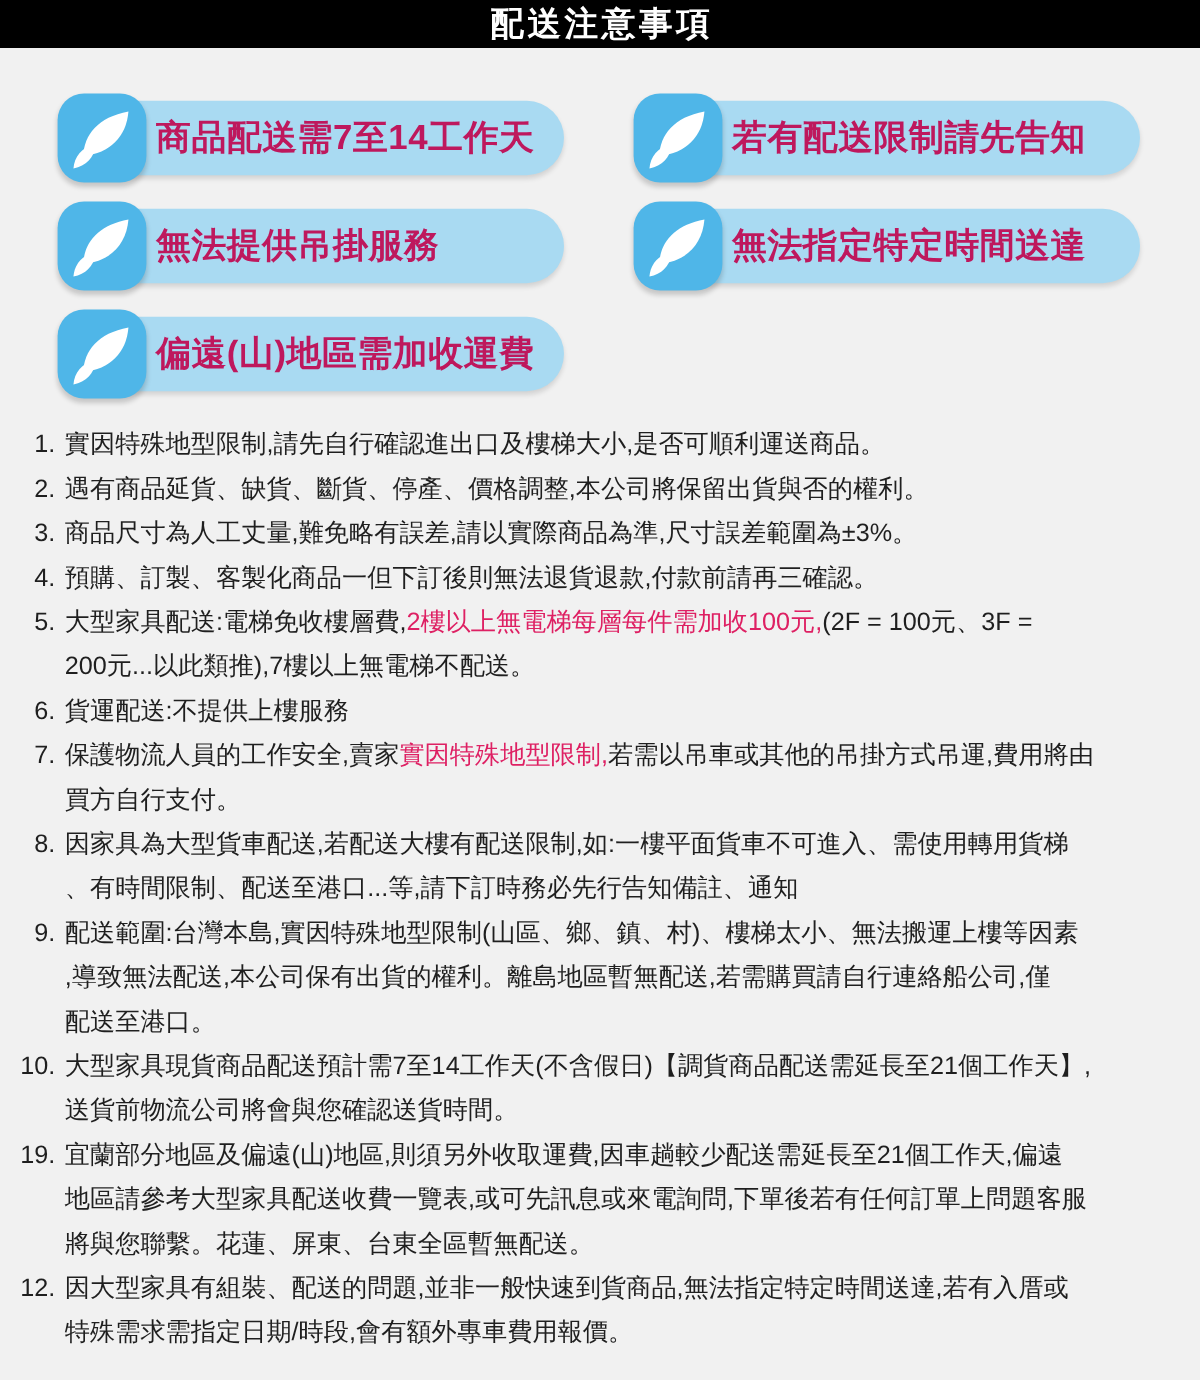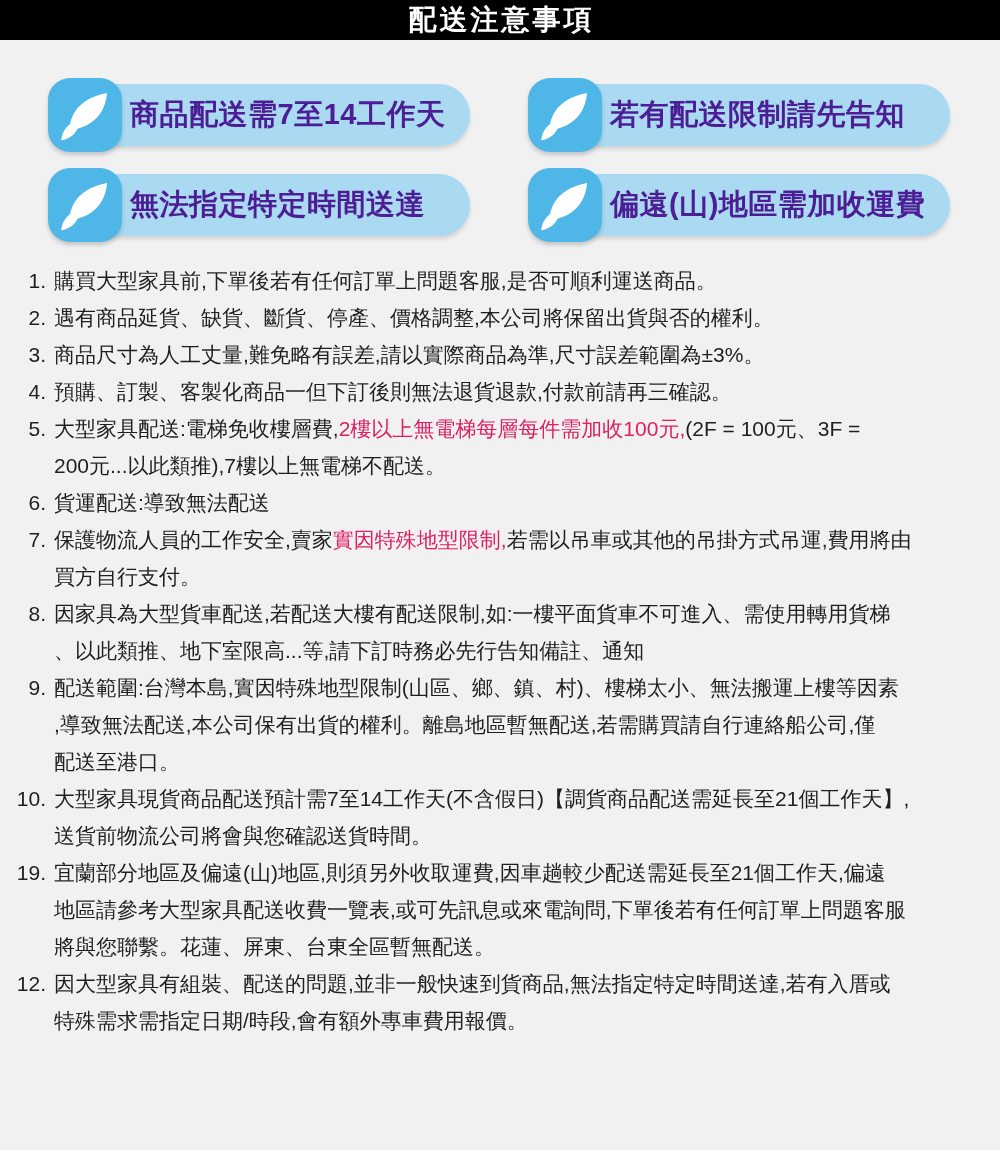--- a/index.html
+++ b/index.html
@@ -32,21 +32,21 @@
     box-shadow:0 3px 4px rgba(0,0,0,0.13);
   }
   .badge .icon{
     position:absolute;left:0;top:0;width:74px;height:74px;
     background:var(--icon-blue,#4fb6e8);border-radius:22px;
     display:flex;align-items:center;justify-content:center;
     box-shadow:0 3px 4px rgba(0,0,0,0.18);z-index:1;
   }
   .badge .icon svg{width:58px;height:58px;}
   .pill-label{
-    font-size:29px;font-weight:bold;color:#4c1d95;
+    font-size:29px;font-weight:bold;color:#be185d;
     letter-spacing:0.5px;white-space:nowrap;
   }
   .notes{
     margin-top:20px;
     padding:0 36px 0 8px;
   }
   .note{
     display:flex;
     font-size:21px;line-height:37px;
   }
@@ -90,71 +90,82 @@
         </span>
       </div>
       <div class="badge">
         <span class="icon">
           <svg viewBox="0 0 100 100" xmlns="http://www.w3.org/2000/svg" aria-hidden="true">
             <path d="M23 76 C 24 46 44 20 88 12 C 85 48 62 72 23 76 Z" fill="#ffffff"></path>
             <path d="M9 94 C 10 77 21 63 41 59 C 39 79 27 90 9 94 Z" fill="#ffffff"></path>
           </svg>
         </span>
         <span class="pill">
+          <span class="pill-label">無法提供吊掛服務</span>
+        </span>
+      </div>
+      <div class="badge">
+        <span class="icon">
+          <svg viewBox="0 0 100 100" xmlns="http://www.w3.org/2000/svg" aria-hidden="true">
+            <path d="M23 76 C 24 46 44 20 88 12 C 85 48 62 72 23 76 Z" fill="#ffffff"></path>
+            <path d="M9 94 C 10 77 21 63 41 59 C 39 79 27 90 9 94 Z" fill="#ffffff"></path>
+          </svg>
+        </span>
+        <span class="pill">
           <span class="pill-label">無法指定特定時間送達</span>
         </span>
       </div>
       <div class="badge">
         <span class="icon">
           <svg viewBox="0 0 100 100" xmlns="http://www.w3.org/2000/svg" aria-hidden="true">
             <path d="M23 76 C 24 46 44 20 88 12 C 85 48 62 72 23 76 Z" fill="#ffffff"></path>
             <path d="M9 94 C 10 77 21 63 41 59 C 39 79 27 90 9 94 Z" fill="#ffffff"></path>
           </svg>
         </span>
         <span class="pill">
           <span class="pill-label">偏遠(山)地區需加收運費</span>
         </span>
       </div>
     </section>
 
   <section class="notes" id="notes">
       <div class="note">
         <span class="num">1.</span>
-        <span class="txt"><span>購買大型家具前,下單後若有任何訂單上問題客服,是否可順利運送商品。</span></span>
+        <span class="txt"><span>實因特殊地型限制,請先自行確認進出口及樓梯大小,是否可順利運送商品。</span></span>
       </div>
       <div class="note">
         <span class="num">2.</span>
         <span class="txt"><span>遇有商品延貨、缺貨、斷貨、停產、價格調整,本公司將保留出貨與否的權利。</span></span>
       </div>
       <div class="note">
         <span class="num">3.</span>
         <span class="txt"><span>商品尺寸為人工丈量,難免略有誤差,請以實際商品為準,尺寸誤差範圍為±3%。</span></span>
       </div>
       <div class="note">
         <span class="num">4.</span>
         <span class="txt"><span>預購、訂製、客製化商品一但下訂後則無法退貨退款,付款前請再三確認。</span></span>
       </div>
       <div class="note">
         <span class="num">5.</span>
         <span class="txt"><span>大型家具配送:電梯免收樓層費,</span><span class="hl">2樓以上無電梯每層每件需加收100元,</span><span>(2F = 100元、3F =
 200元...以此類推),7樓以上無電梯不配送。</span></span>
       </div>
       <div class="note">
         <span class="num">6.</span>
-        <span class="txt"><span>貨運配送:導致無法配送</span></span>
+        <span class="txt"><span>貨運配送:不提供上樓服務</span></span>
       </div>
       <div class="note">
         <span class="num">7.</span>
         <span class="txt"><span>保護物流人員的工作安全,賣家</span><span class="hl">實因特殊地型限制,</span><span>若需以吊車或其他的吊掛方式吊運,費用將由
 買方自行支付。</span></span>
       </div>
       <div class="note">
         <span class="num">8.</span>
         <span class="txt"><span>因家具為大型貨車配送,若配送大樓有配送限制,如:一樓平面貨車不可進入、需使用轉用貨梯
-、以此類推、地下室限高...等,請下訂時務必先行告知備註、通知</span></span>
+、有時間限制、配送至港口...等,請下訂時務必先行告知備註、通知</span></span>
       </div>
       <div class="note">
         <span class="num">9.</span>
         <span class="txt"><span>配送範圍:台灣本島,實因特殊地型限制(山區、鄉、鎮、村)、樓梯太小、無法搬運上樓等因素
 ,導致無法配送,本公司保有出貨的權利。離島地區暫無配送,若需購買請自行連絡船公司,僅
 配送至港口。</span></span>
       </div>
       <div class="note">
         <span class="num">10.</span>
         <span class="txt"><span>大型家具現貨商品配送預計需7至14工作天(不含假日)【調貨商品配送需延長至21個工作天】,

